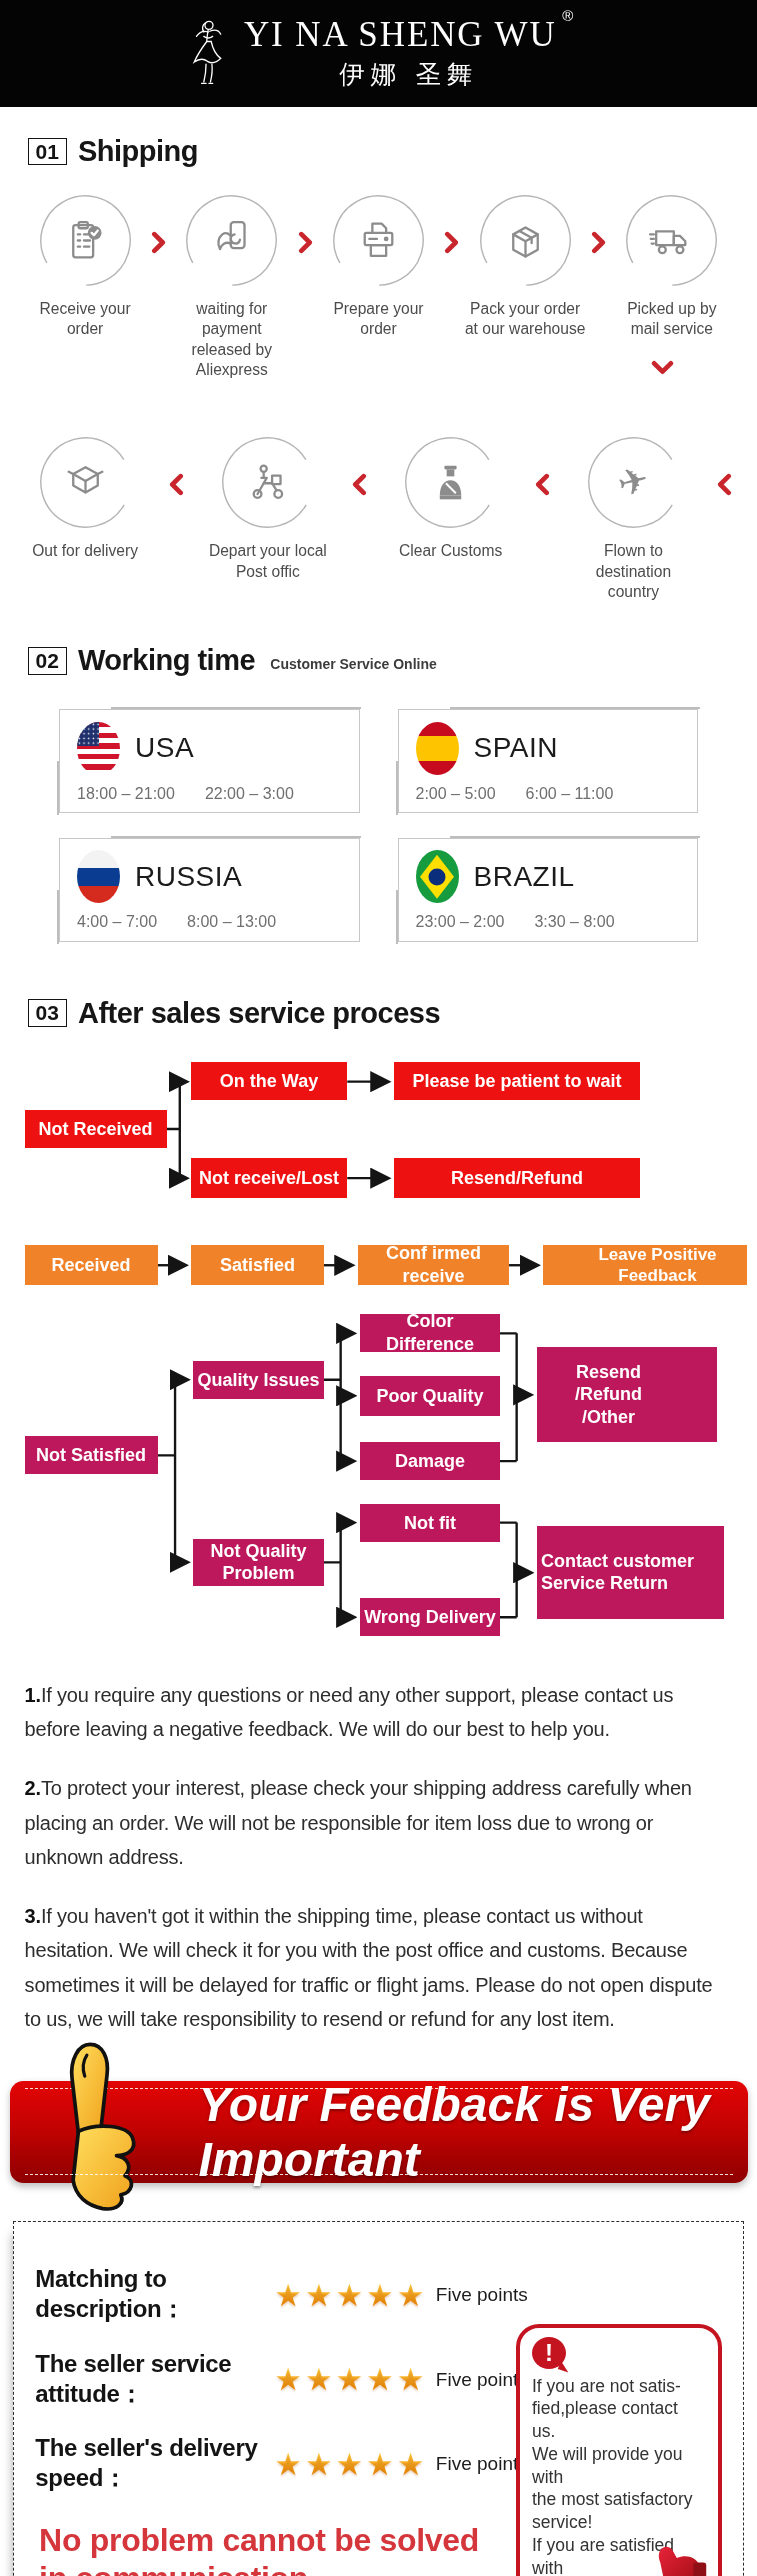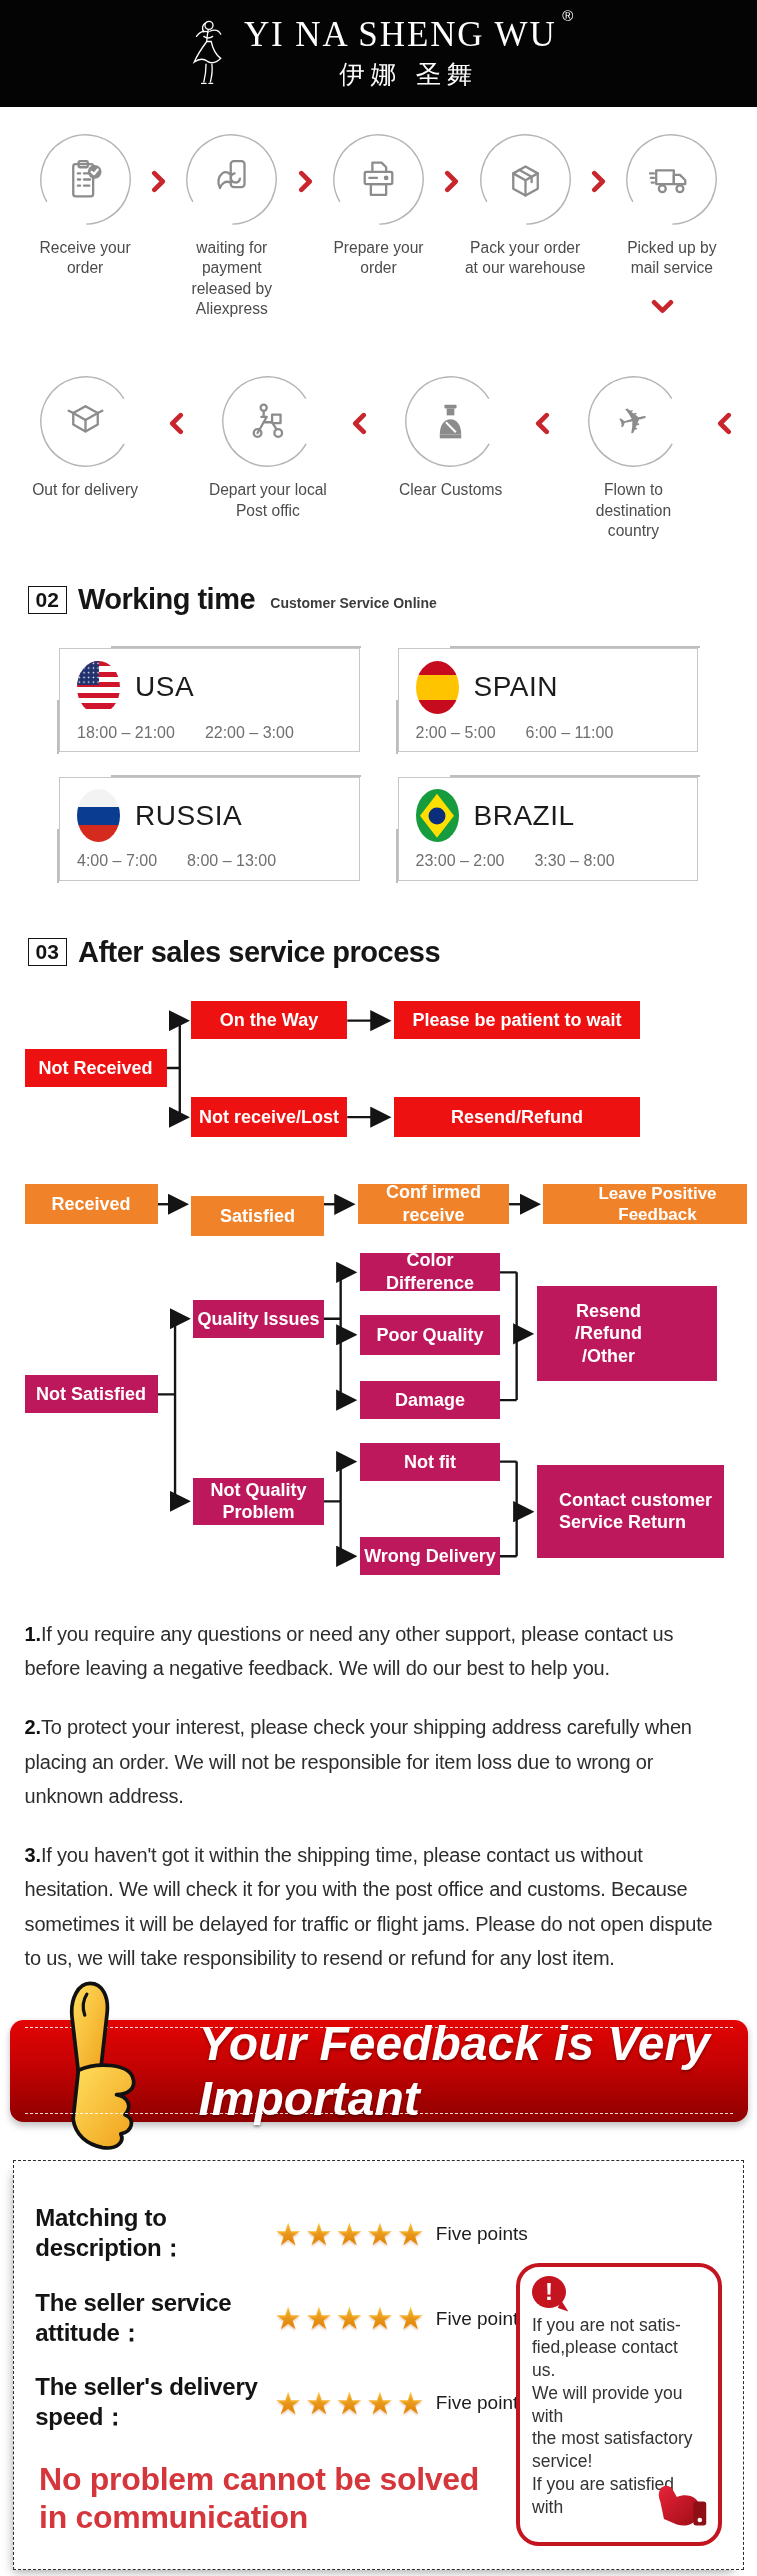--- a/index.html
+++ b/index.html
@@ -54,33 +54,33 @@
   .fbox { position:absolute; display:flex; align-items:center; justify-content:center; color:#fff; font-weight:bold; font-size:18px; text-align:center; line-height:1.25; white-space:pre-line; }
   .fb-red { background:#ee1111; }
   .fb-orange { background:#f0832a; }
   .fb-yellow { background:#be185d; }
   .fb-onway { left:191px; top:11.4px; width:156px; height:38px; }
   .fb-wait { left:394px; top:11.4px; width:246px; height:38px; }
   .fb-notreceived { left:24.6px; top:59px; width:142px; height:38px; }
   .fb-lost { left:191px; top:107px; width:156px; height:40px; }
   .fb-resend { left:394px; top:107px; width:246px; height:40px; }
   .fb-received { left:24.6px; top:194px; width:133px; height:40px; }
-  .fb-satisfied { left:191px; top:206px; width:133px; height:40px; }
+  .fb-satisfied { left:191px; top:194px; width:133px; height:40px; }
   .fb-confirmed { left:358px; top:194px; width:151px; height:40px; }
   .fb-leave { left:543px; top:194px; width:204px; height:40px; font-size:17px;padding-left:25px; }
   .fb-colordiff { left:360px; top:263px; width:140px; height:38px; }
   .fb-quality { left:193px; top:310px; width:131px; height:38px; }
   .fb-poor { left:360px; top:325px; width:140px; height:40px; }
   .fb-resendother { left:537px; top:296px; width:180px; height:95px; justify-content:flex-start; text-align:center; padding-left:38px; }
   .fb-damage { left:360px; top:391px; width:140px; height:38px; }
   .fb-notsatisfied { left:24.6px; top:385px; width:133px; height:38px; }
   .fb-notfit { left:360px; top:453px; width:140px; height:38px; }
   .fb-nqp { left:193px; top:488px; width:131px; height:47px; }
   .fb-wrong { left:360px; top:547px; width:140px; height:38px; }
-  .fb-contact { left:537px; top:475px; width:187px; height:93px; justify-content:flex-start; text-align:left; padding-left:22px; }
+  .fb-contact { left:537px; top:475px; width:187px; height:93px; justify-content:flex-start; text-align:left; padding-left:4px; }
 
   
   .notes { padding:0 24.6px; margin-top:32px; }
   .note { font-size:20px; color:#2d2d2d; line-height:1.72; margin-bottom:24.6px; letter-spacing:-0.2px; }
   .note b { font-weight:bold; color:#111; }
 
   
   .banner { position:relative; margin:44px 9.5px 0; height:102px; border-radius:13.3px;
             background:linear-gradient(180deg,#e30505 0%,#c40202 45%,#8e0000 100%);
             box-shadow:0 3.8px 7.6px rgba(0,0,0,0.25); }
@@ -129,20 +129,24 @@
     </svg>
     <div class="brand-block">
       <div>
         <span class="brand-line">YI NA SHENG WU</span><span class="brand-reg">®</span>
       </div>
       <div class="brand-cn">伊娜 圣舞</div>
     </div>
   </header>
 
   <section>
+    <div class="sec-head">
+      <span class="sec-num">01</span>
+      <span class="sec-title">Shipping</span>
+    </div>
 
     <div class="rows">
 
       <div class="ship-row">
         <div class="ship-step">
           <div class="circle-wrap">
             <svg class="arc" viewBox="0 0 100 100">
                 <circle cx="50" cy="50" r="47" fill="none" stroke="#b5b5b5" stroke-width="1.5" stroke-dasharray="245 50" transform="rotate(150 50 50)"></circle>
               </svg>
             <span class="ic">

